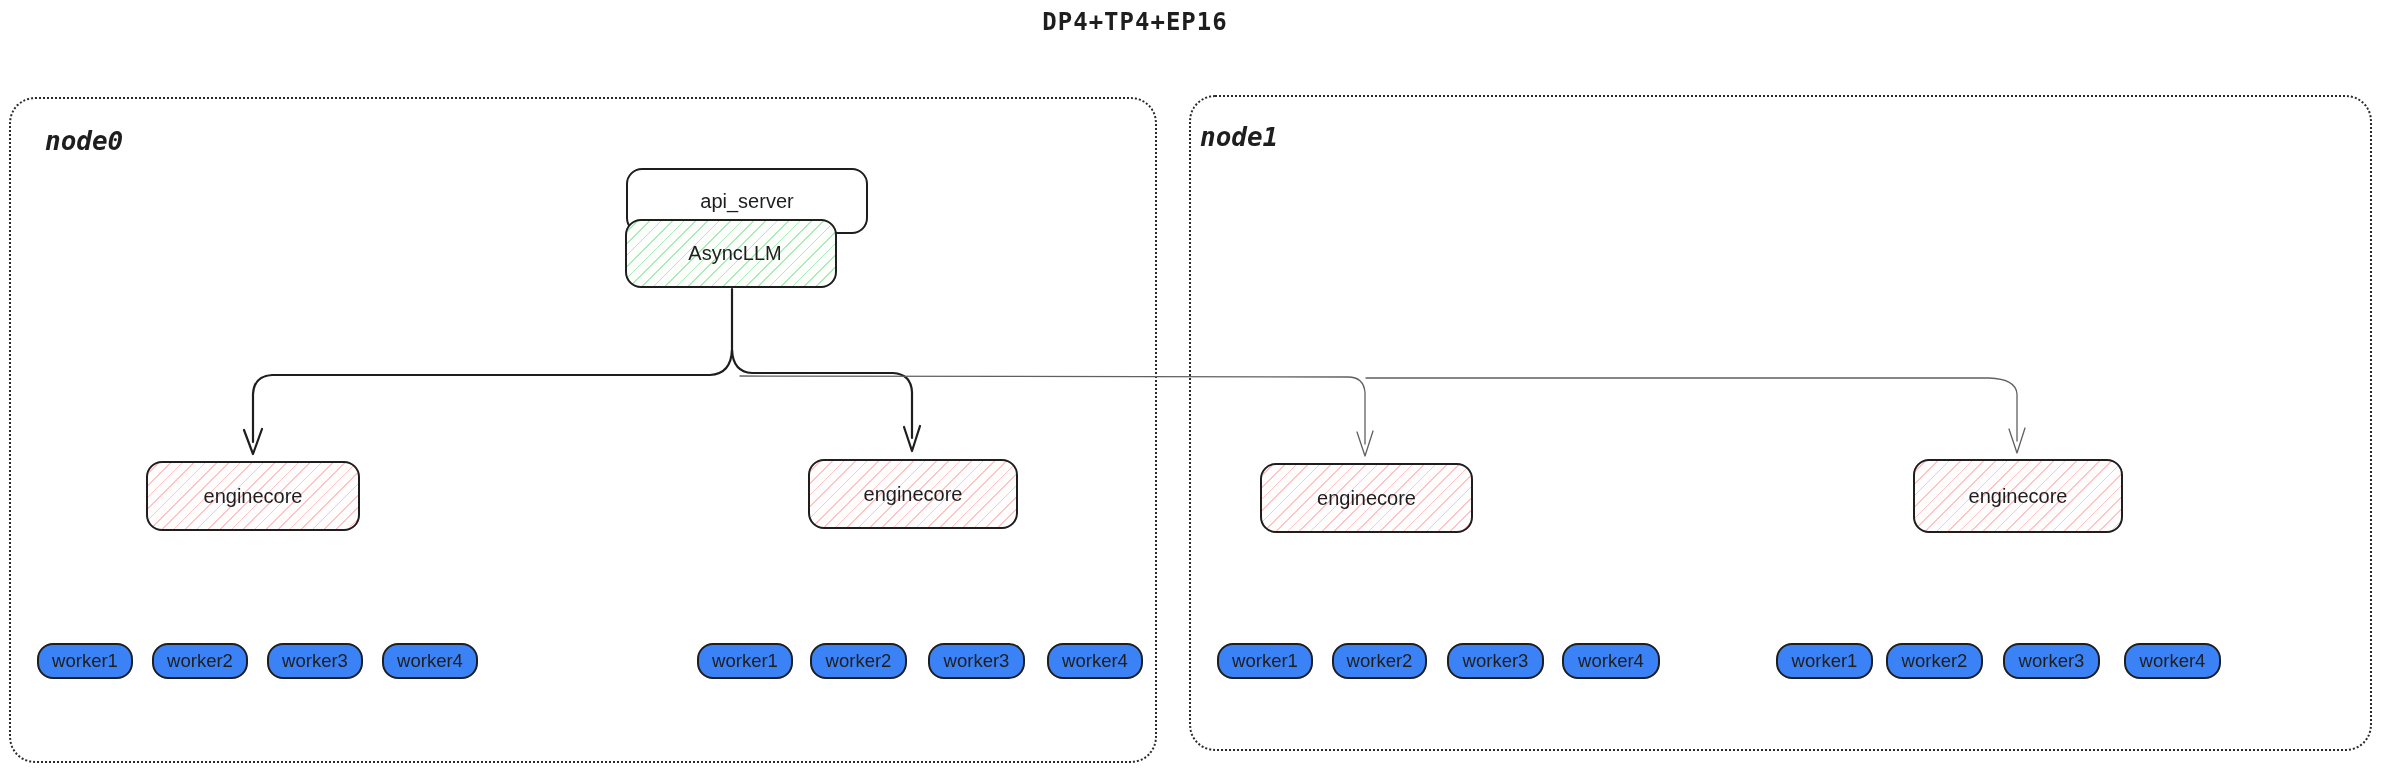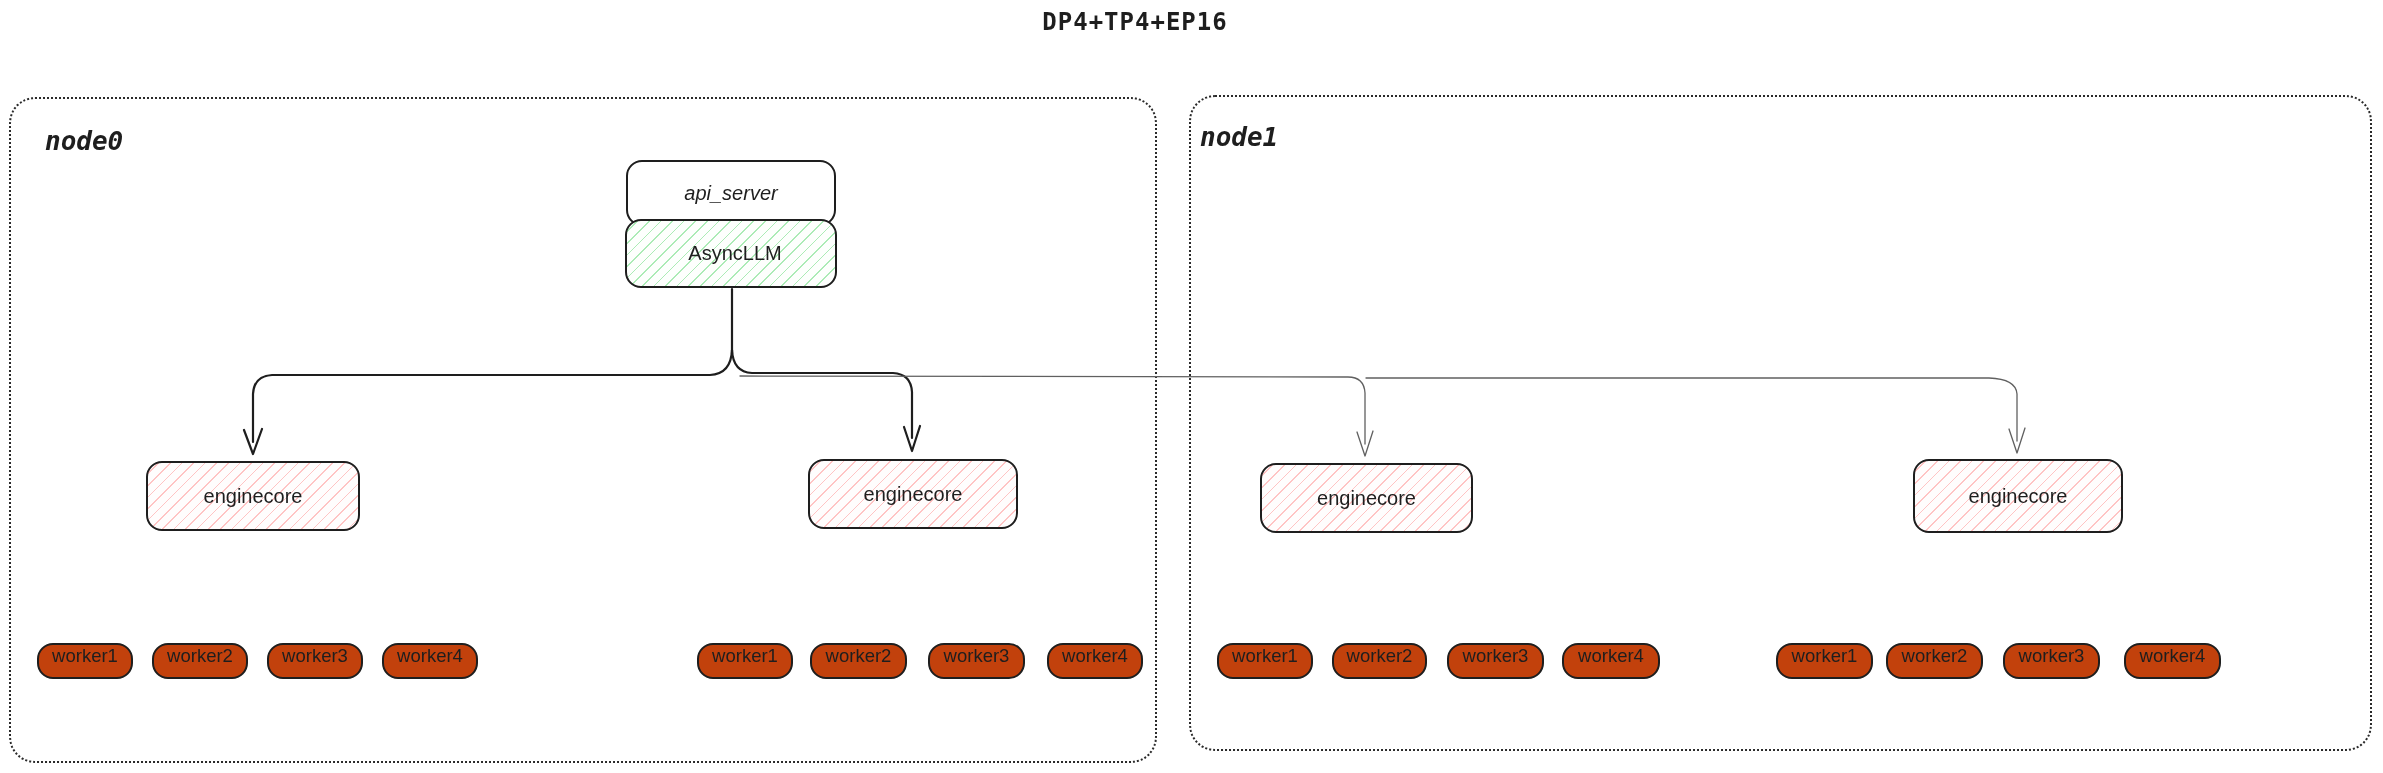--- a/index.html
+++ b/index.html
@@ -32,22 +32,22 @@
       rgba(105,219,124,0.55) 7px,rgba(105,219,124,0.55) 8.2px);
   }
   .hatch-red{
     background-color:#fffdfd;
     background-image:repeating-linear-gradient(135deg,
       transparent 0px,transparent 7px,
       rgba(255,140,140,0.5) 7px,rgba(255,140,140,0.5) 8.2px);
     text-align:center;
   }
   .worker{
-    border:2px solid var(--ink);border-radius:16px;background:#c2410c;
-    display:flex;align-items:flex-start;justify-content:center;
+    border:2px solid var(--ink);border-radius:16px;background:#3b82f6;
+    display:flex;align-items:center;justify-content:center;
     font-size:18.5px;color:var(--ink);
   }
   svg.connectors{position:absolute;left:0;top:0;pointer-events:none;}
   .stroke-dark{stroke:var(--ink);stroke-width:2.2;fill:none;stroke-linecap:round;stroke-linejoin:round;}
   .stroke-thin{stroke:var(--thin_line);stroke-width:1.3;fill:none;stroke-linecap:round;stroke-linejoin:round;}
 </style>
 </head>
 <body>
 
 <div class="canvas">
@@ -70,21 +70,21 @@
     <path class="stroke-dark" d="M 732 350 Q 733 372 752 373 L 893 373 Q 911 374 912 392 L 912 438"></path>
     <path class="stroke-dark" d="M 904 427 L 912 451 L 920 426"></path>
 
     <path class="stroke-thin" d="M 740 376 L 1348 377 Q 1364 377 1365 393 L 1365 444"></path>
     <path class="stroke-thin" d="M 1357 432 L 1365 456 L 1373 431"></path>
 
     <path class="stroke-thin" d="M 1366 378 L 1989 378 Q 2016 379 2017 394 L 2017 441"></path>
     <path class="stroke-thin" d="M 2009 429 L 2017 453 L 2025 428"></path>
   </svg>
 
-  <div class="abs shape" style="left:626px;top:160px;width:210px;height:66px;font-style:italic;">
+  <div class="abs shape" style="left:626px;top:168px;width:242px;height:66px;">
     <span>api_server</span>
   </div>
   <div class="abs shape hatch-green" style="left:625px;top:219px;width:212px;height:69px;padding-left:8px;">
     <span>AsyncLLM</span>
   </div>
 
   <div class="abs shape hatch-red" style="left:146px;top:461px;width:214px;height:70px;">
     <span>enginecore</span>
   </div>
   <div class="abs shape hatch-red" style="left:808px;top:459px;width:210px;height:70px;">

